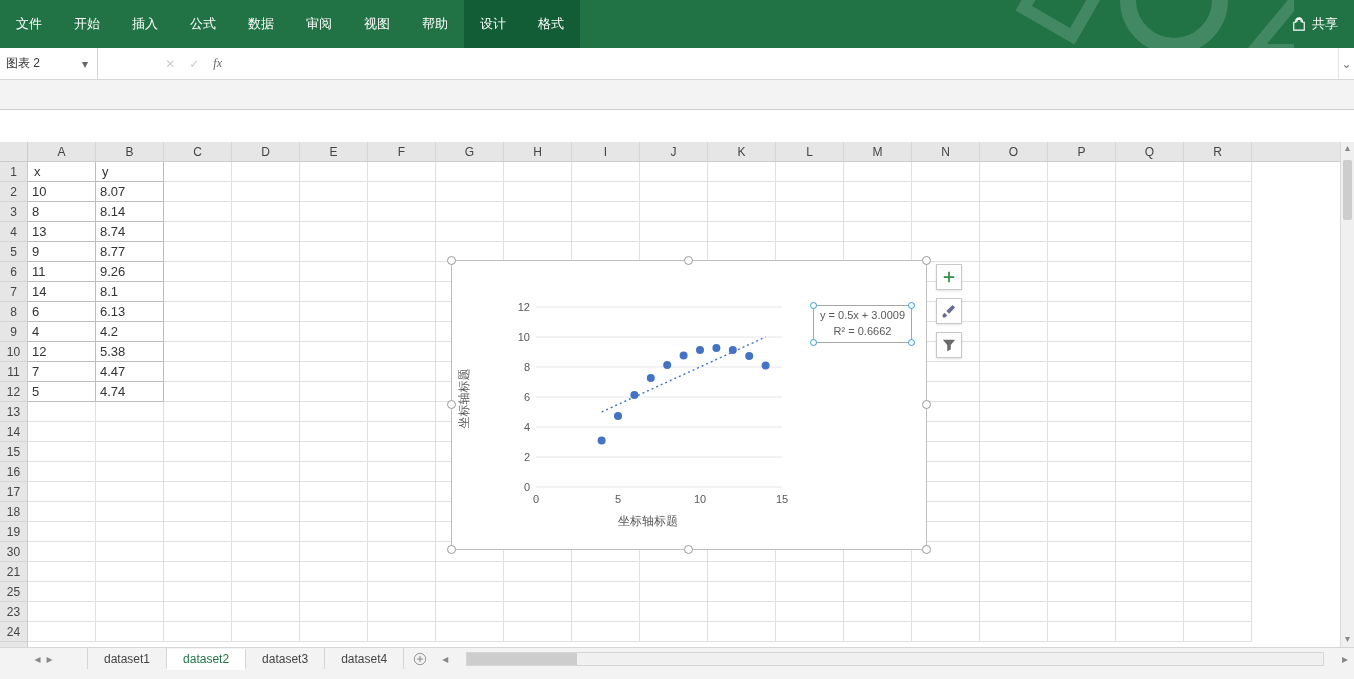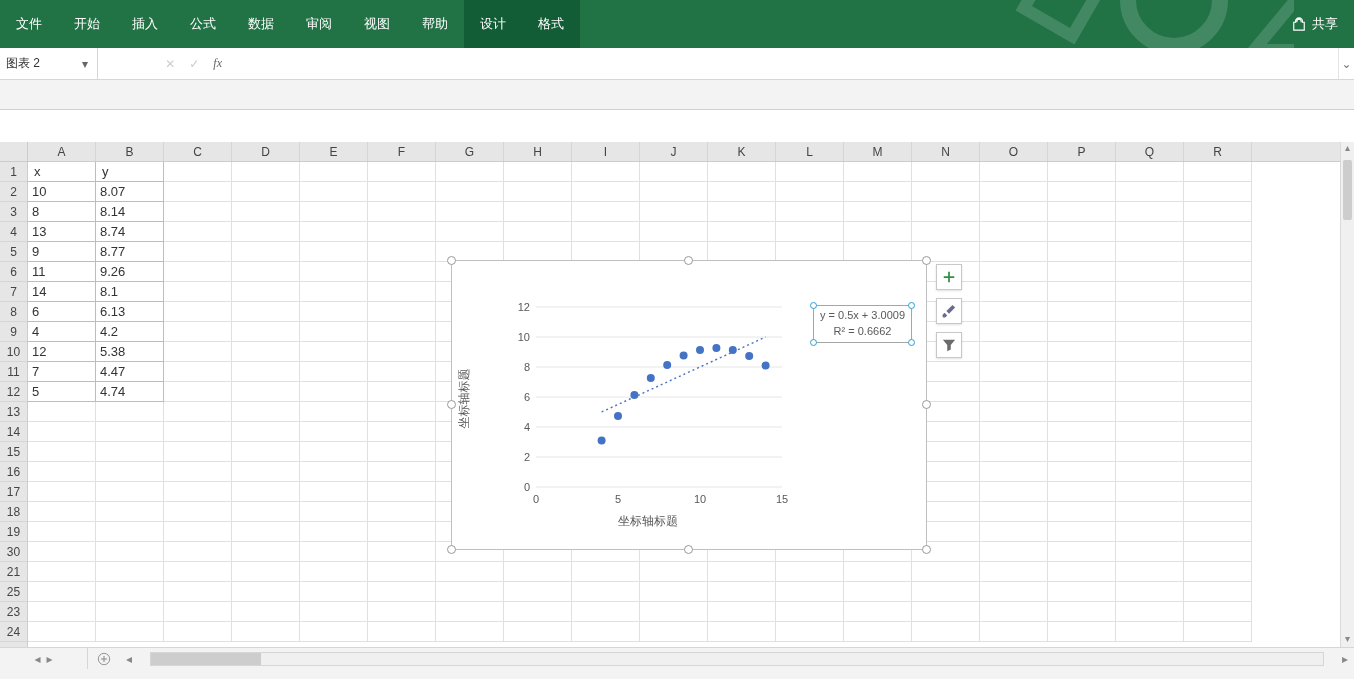--- a/index.html
+++ b/index.html
@@ -701,20 +701,26 @@
     </div>
   </div>
 </div>
 
 <div class="bottom">
   <div class="sheet-row">
     <div class="sheet-nav">
       <span>◂</span>
       <span>▸</span>
     </div>
+    <div class="sheet-tabs" id="sheet-tabs">
+        <div class="sheet-tab">dataset1</div>
+        <div class="sheet-tab active">dataset2</div>
+        <div class="sheet-tab">dataset3</div>
+        <div class="sheet-tab">dataset4</div>
+      </div>
     <div class="sheet-add">
       <svg class="icn" viewBox="0 0 16 16">
           <circle cx="8" cy="8" r="6.5" fill="none" stroke="#888"></circle>
           <path stroke="#888" stroke-width="1.2" d="M8 4.5v7M4.5 8h7"></path>
         </svg>
     </div>
     <div class="hscroll">
       <span class="arrow">◂</span>
       <div class="hscroll-track">
         <div class="hscroll-thumb"></div>

